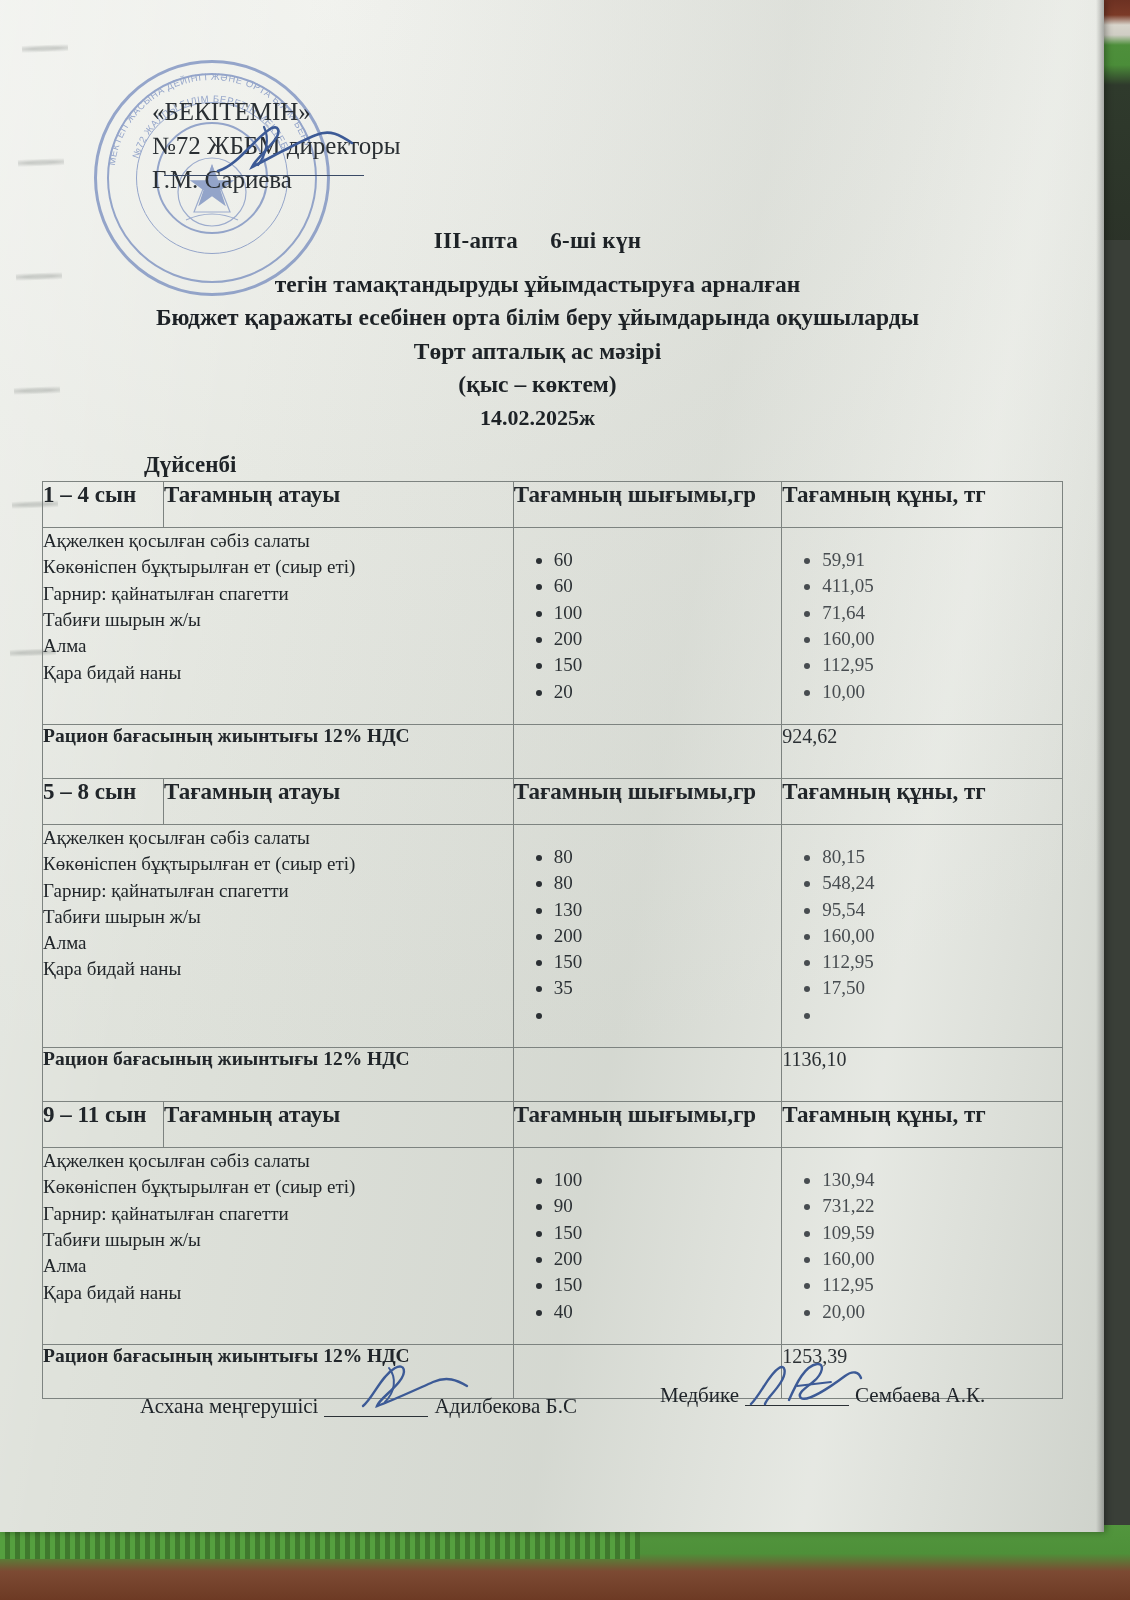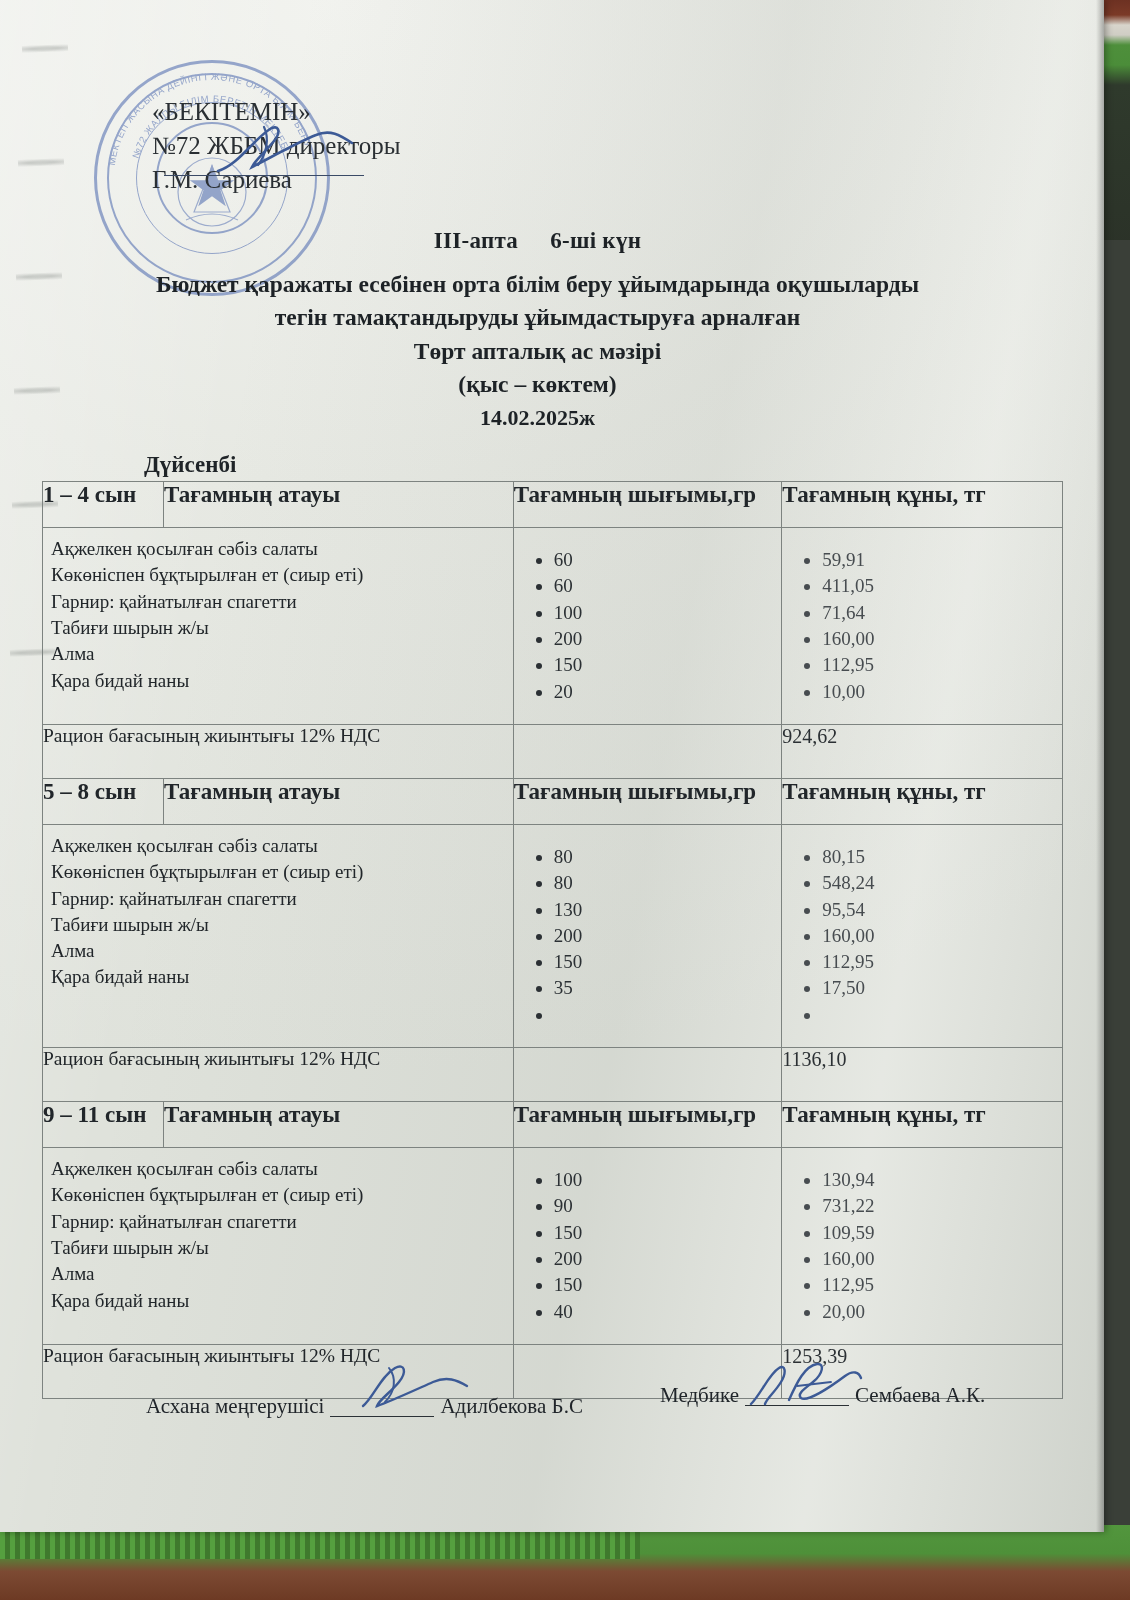--- a/index.html
+++ b/index.html
@@ -80,33 +80,33 @@
   .c-class{ width:121px; }
   .c-name { width:350px; }
   .c-out  { width:269px; }
   .c-cost { width:281px; }
 
   td.hd{ font-weight:bold; font-size:23px; padding:7px 9px 10px 9px; height:46px; }
   .hdrow td{ height:46px; }
 
   .dishcell{ padding:7px 9px 13px 9px; font-size:19px; line-height:1.385; }
   .dishcell.span2{ }
-  .dishcell ul{ margin:8px; padding:0; list-style:none; }
+  .dishcell ul{ margin:0; padding:0; list-style:none; }
   .dishcell li{ white-space:nowrap; }
   .numcell{ padding:7px 9px 13px 9px; font-size:19px; line-height:1.385; color:#2b3034; }
   .numcell.cost{ color:#474c50; }
 
-  td.total-label{ font-weight:normal; font-size:19.5px; padding:11px 9px 12px 9px; }
+  td.total-label{ font-weight:bold; font-size:19.5px; padding:11px 9px 12px 9px; }
   td.total-val{ font-size:20px; padding:13px 9px 12px 9px; color:#2b3034; }
   tr.total-row td{ height:54px; }
 
   
   #footer{ position:absolute; left:0; top:1380px; width:1104px; height:70px; color:#20252a; font-size:21px; }
   #footer .slot{ position:absolute; white-space:nowrap; }
-  #f1{ left:146px; top:14px;text-align:center; }
+  #f1{ left:140px; top:14px;text-align:center; }
   #f2{ left:660px; top:3px; }
   #footer .ruleline{ display:inline-block; width:104px; border-bottom:1.5px solid #2b3136; margin:0 6px -4px 6px; height:14px; }
   .sig-svg{ position:absolute; pointer-events:none; }
   #sig-a{ left:355px; top:-22px; width:120px; height:56px; }
   #sig-b{ left:745px; top:-24px; width:120px; height:56px; }
 </style>
 </head>
 <body>
 
 <div id="photo-bg"></div>
@@ -158,22 +158,22 @@
     <svg id="dir-signature" viewBox="0 0 150 62">
       <path d="M6,52 C26,46 40,22 58,10 C66,5 70,12 62,22 C54,32 44,40 40,48 C56,40 84,24 104,16 C118,10 128,16 140,24" fill="none" stroke="#3c5a96" stroke-width="2.6" stroke-linecap="round"></path>
       <path d="M52,8 C58,20 54,36 46,46" fill="none" stroke="#3c5a96" stroke-width="2.2" stroke-linecap="round"></path>
     </svg>
   </div>
 
   <div id="title-block">
     <div class="week-day">
       <span>III-апта</span><span class="gap"></span><span>6-ші күн</span>
     </div>
+    <div class="t-line">тегін тамақтандыруды ұйымдастыруға арналған</div>
     <div class="t-line">Бюджет қаражаты есебінен орта білім беру ұйымдарында оқушыларды</div>
-    <div class="t-line">тегін тамақтандыруды ұйымдастыруға арналған</div>
     <div class="t-line">Төрт апталық ас мәзірі</div>
     <div class="t-line">(қыс – көктем)</div>
     <div class="t-date">14.02.2025ж</div>
   </div>
 
   <div id="day-label">Дүйсенбі</div>
 
   <table id="menu-table">
     <colgroup>
       <col class="c-class">

